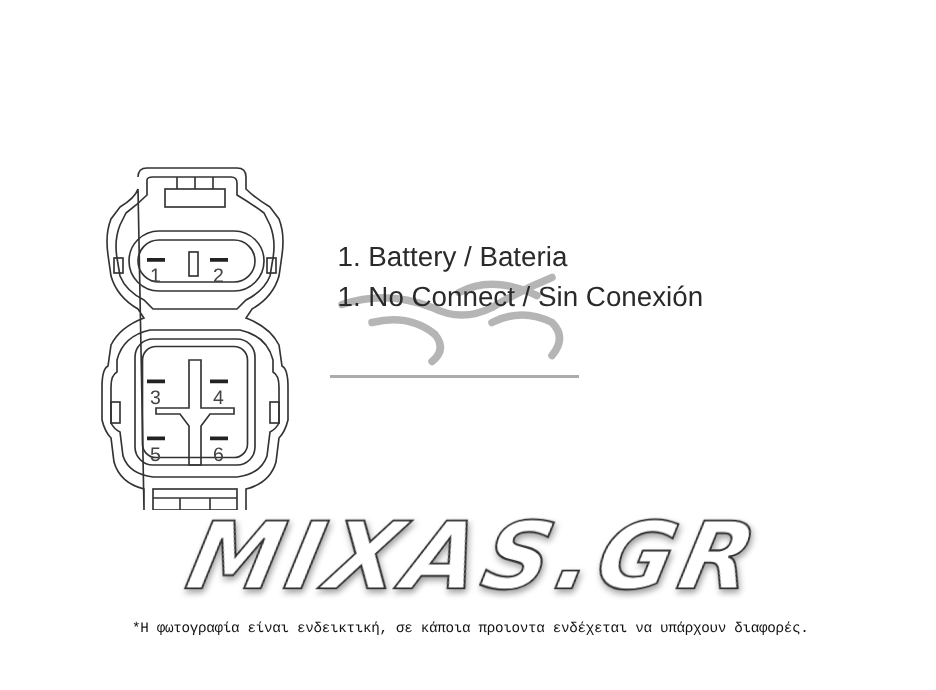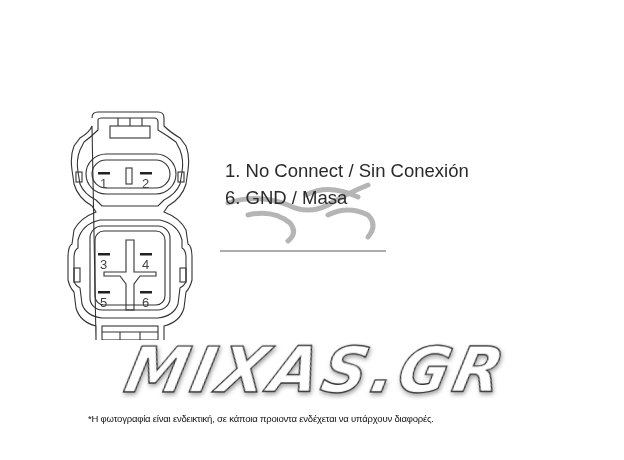--- a/index.html
+++ b/index.html
@@ -2,21 +2,21 @@
 <html><head>
   <meta charset="utf-8">
   <style>
     html, body { margin:0; padding:0; background:#ffffff; }
     body { width:624px; height:460px; position:relative; overflow:hidden; font-family:"Liberation Sans", sans-serif; }
     .connector { position:absolute; left:40px; top:108px; width:180px; height:232px; }
     .legend { position:absolute; left:225px; top:158px; }
     .legend-item { font-size:18.5px; line-height:26.5px; color:#2a2a2a; white-space:nowrap; position:relative; z-index:2; }
     .watermark-moto { position:absolute; left:218px; top:175px; width:170px; height:80px; z-index:1; opacity:0.55; }
     .brand { position:absolute; left:78px; top:340px; width:470px; height:60px; }
-    .disclaimer { position:absolute; left:88px; top:413px; font-size:9.5px; color:#111; font-family:Liberation Sans, sans-serif; letter-spacing:-0.2px; white-space:nowrap; }
+    .disclaimer { position:absolute; left:88px; top:413px; font-size:9.5px; color:#111; font-family:Liberation Mono, monospace; letter-spacing:-0.2px; white-space:nowrap; }
   </style>
 </head>
 <body>
 
 <svg class="connector" viewBox="0 0 180 232" xmlns="http://www.w3.org/2000/svg">
   <g fill="none" stroke="#333" stroke-width="1.1">
 
     <path d="M52 10 Q52 4 58 4 L118 4 Q124 4 124 10 L124 18 Q130 24 140 30 L146 38 Q150 48 148 62 L146 76 Q142 90 128 98 L124 104 Q140 110 146 122 L148 136 Q152 138 152 150 L152 172 Q150 180 146 184 L144 200 Q140 214 124 218 L124 232 M56 232 L56 218 Q40 214 36 200 L34 184 Q30 180 28 172 L28 150 Q28 138 32 136 L34 122 Q40 110 56 104 L52 98 Q38 90 34 76 L32 62 Q30 48 34 38 L40 30 Q50 24 52 18 Z"></path>
 
     <path d="M58 12 Q58 10 62 10 L114 10 Q118 10 118 14 L118 22 Q128 28 136 34 L140 42 Q144 52 142 64 L140 76 Q136 86 124 92 L118 98 L62 98 L56 92 Q44 86 40 76 L38 64 Q36 52 40 42 L44 34 Q52 28 58 22 Z"></path>
@@ -71,22 +71,22 @@
   <g fill="none" stroke="#7a7a7a" stroke-width="5" stroke-linecap="round">
     <path d="M10 28 Q40 18 70 30 Q90 40 110 30 Q130 18 150 10"></path>
     <path d="M30 40 Q55 34 72 48 Q80 58 70 66"></path>
     <path d="M110 40 Q130 30 150 40 Q160 50 150 62"></path>
     <path d="M88 20 Q110 8 140 22"></path>
   </g>
   <line x1="2" y1="76" x2="168" y2="76" stroke="#6a6a6a" stroke-width="2"></line>
 </svg>
 
 <div class="legend">
+  <div class="legend-item">1. Battery / Bateria</div>
   <div class="legend-item">1. No Connect / Sin Conexión</div>
-  <div class="legend-item">6. GND / Masa</div>
 </div>
 
 <svg class="brand" viewBox="0 0 470 60" xmlns="http://www.w3.org/2000/svg">
   <defs>
     <filter id="sh" x="-5%" y="-20%" width="110%" height="150%">
       <feDropShadow dx="1.5" dy="2.5" stdDeviation="2" flood-color="#000" flood-opacity="0.35"></feDropShadow>
     </filter>
   </defs>
   <text x="235" y="52" text-anchor="middle" font-family="DejaVu Sans, sans-serif" font-weight="bold" font-style="italic" font-size="62" letter-spacing="4" fill="#ffffff" stroke="#333" stroke-width="1.4" filter="url(#sh)" transform="skewX(-12) translate(10,0)">MIXAS.GR</text>
 </svg>

